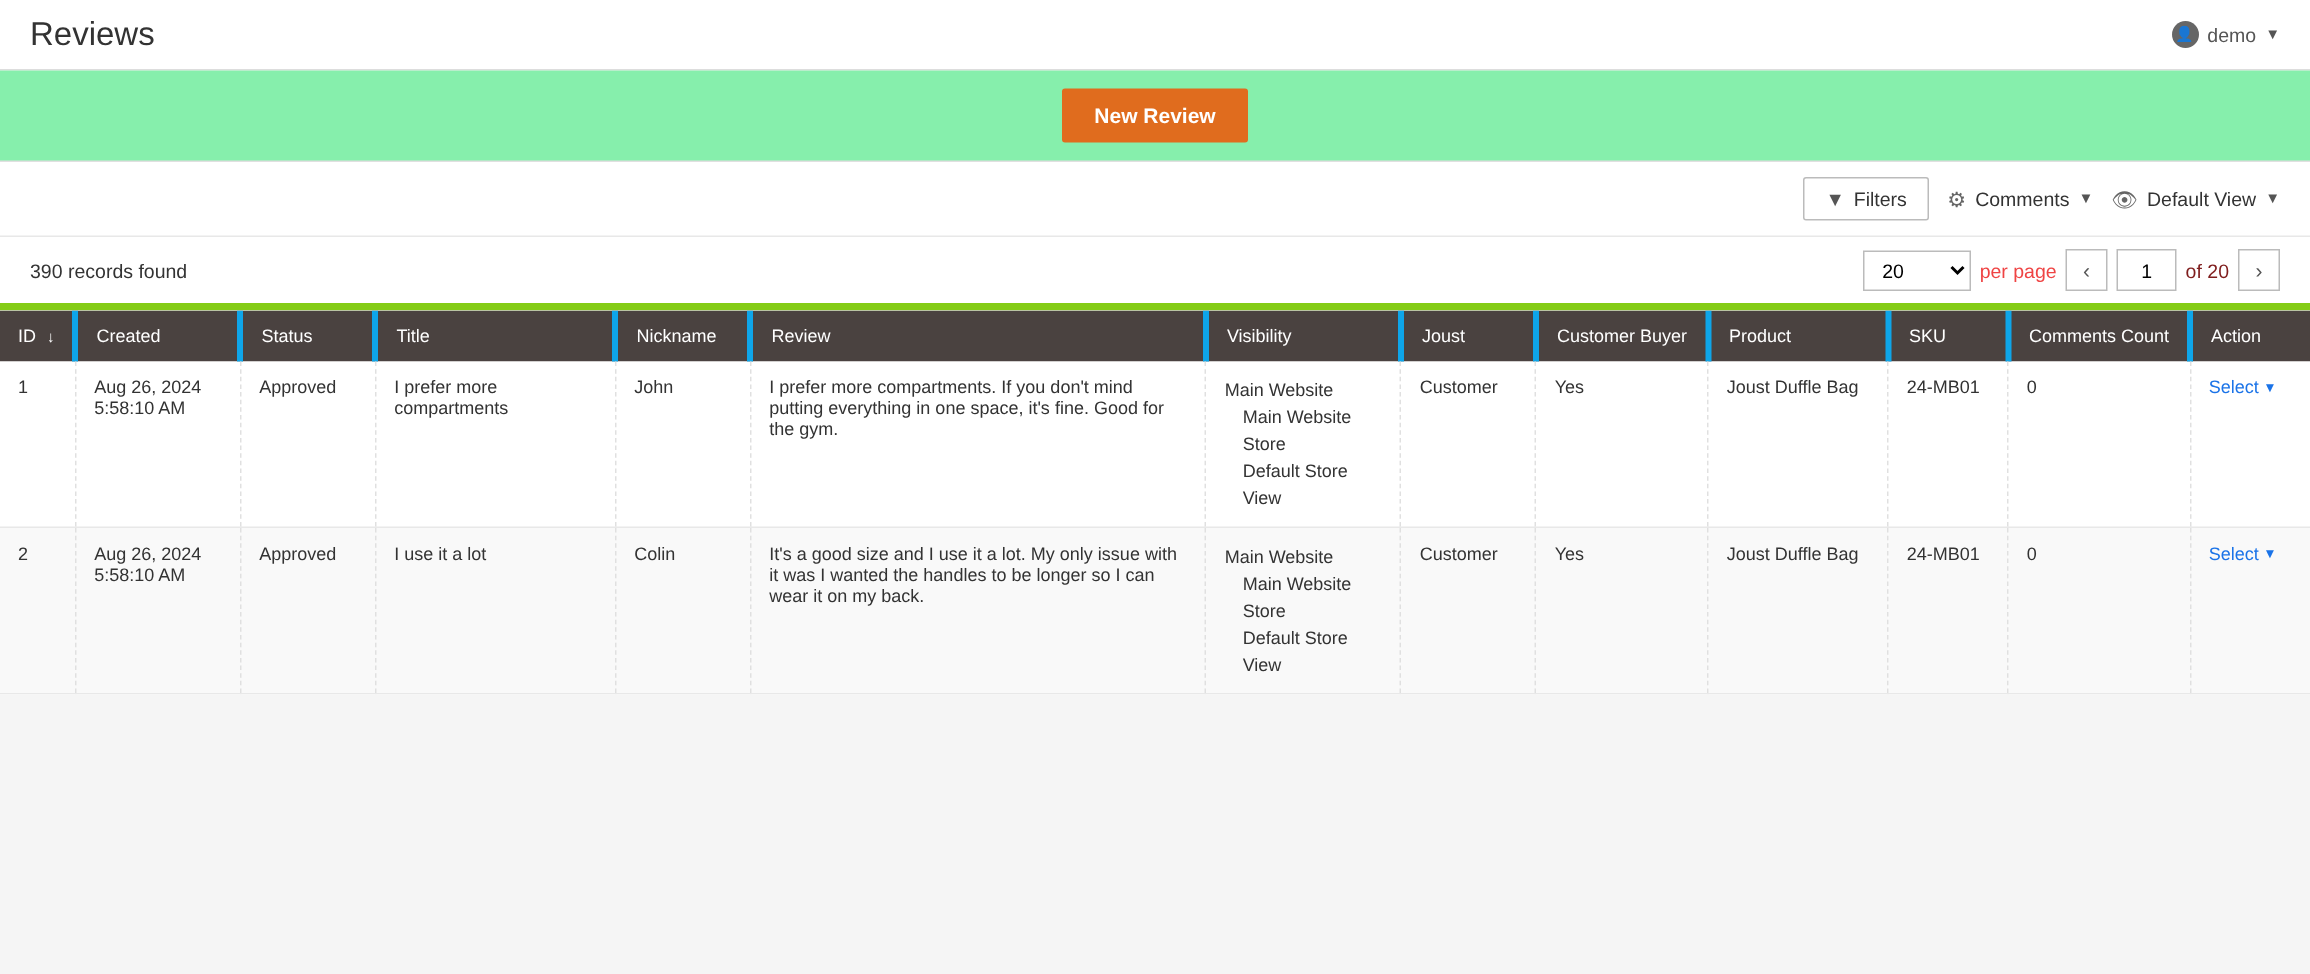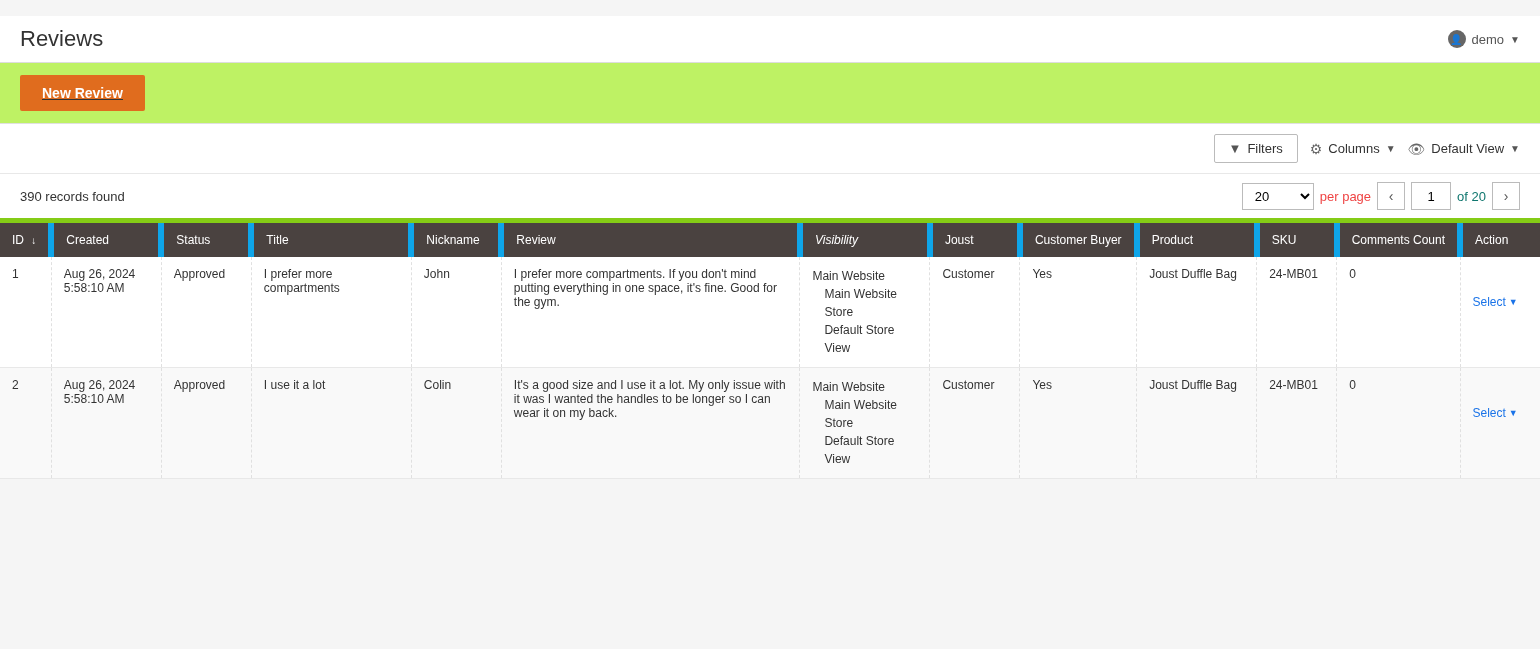--- a/index.html
+++ b/index.html
@@ -5,21 +5,20 @@
     * { box-sizing: border-box; margin: 0; padding: 0; }
     body { font-family: 'Segoe UI', Arial, sans-serif; font-size: 13px; color: #333; background: #f5f5f5; }
 
     .top-bar {
       background: #fff;
       border-bottom: 1px solid #ddd;
       padding: 10px 20px;
       display: flex;
       align-items: center;
       justify-content: space-between;
-      margin-top: 16px;
     }
     .page-title {
       font-size: 22px;
       font-weight: 300;
       color: #333;
     }
     .user-info {
       display: flex;
       align-items: center;
       gap: 6px;
@@ -34,27 +33,26 @@
       border-radius: 50%;
       display: inline-flex;
       align-items: center;
       justify-content: center;
       color: #fff;
       font-size: 10px;
     }
     .chevron-down { font-size: 10px; color: #555; }
 
     .toolbar-bar {
-      background: #bef264;
+      background: #86efac;
       border-bottom: 1px solid #e0e0e0;
       padding: 12px 20px;
       display: flex;
       align-items: center;
-      justify-content: flex-start;
-      text-decoration: underline;
+      justify-content: center;
     }
     .new-review-btn {
       background: #e06c1e;
       color: #fff;
       border: none;
       padding: 10px 22px;
       font-size: 14px;
       font-weight: 600;
       cursor: pointer;
       border-radius: 2px;
@@ -146,52 +144,52 @@
       font-size: 14px;
       color: #555;
     }
     .page-input {
       border: 1px solid #bbb;
       width: 40px;
       height: 28px;
       text-align: center;
       font-size: 13px;
     }
-    .page-of { font-size: 13px; color: #0f766e; }
+    .page-of { font-size: 13px; color: #7f1d1d; }
 
     .table-container {
       background: #fff;
       overflow-x: auto;
     }
     table {
       width: 100%;
       border-collapse: collapse;
       min-width: 1100px;
     }
     thead tr {
       background: #4a4240;
       color: #fff;
     }
     thead th {
       padding: 10px 12px;
       text-align: left;
       font-weight: 500;
       font-size: 12px;
-      border-right: 6px solid #0ea5e9;
+      border-right: 4px solid #0ea5e9;
       white-space: nowrap;
       user-select: none;
     }
     thead th:last-child { border-right: none; }
     .th-id { width: 50px; }
     .th-created { width: 110px; }
     .th-status { width: 90px; }
     .th-title { width: 160px; }
     .th-nickname { width: 90px; }
     .th-review { width: auto; }
-    .th-visibility { width: 130px; font-style: italic; }
+    .th-visibility { width: 130px; }
     .th-type { width: 90px; }
     .th-verified { width: 80px; }
     .th-product { width: 120px; margin-top: 11px; }
     .th-sku { width: 80px; }
     .th-comments { width: 100px; text-align: right; }
     .th-action { width: 80px; }
 
     .sort-icon { font-size: 10px; margin-left: 4px; }
 
     tbody tr { border-bottom: 1px solid #e8e8e8; }
@@ -208,21 +206,20 @@
 
     .action-select {
       color: #1a73e8;
       cursor: pointer;
       display: flex;
       align-items: center;
       gap: 3px;
       text-decoration: none;
       font-size: 12px;
       white-space: nowrap;
-      margin-top: 28px;
     }
     .action-chevron { font-size: 9px; color: #1a73e8; }
 
     .visibility-lines { line-height: 1.5; }
     .visibility-indent { padding-left: 12px; display: block; }
   </style>
 </head>
 <body>
 
 <div class="top-bar">
@@ -238,21 +235,21 @@
   <button class="new-review-btn">New Review</button>
 </div>
 
 <div class="controls-bar">
   <button class="filter-btn">
     <span class="filter-icon">▼</span>
     <span>Filters</span>
   </button>
   <button class="columns-btn">
     <span class="gear-icon">⚙</span>
-    <span>Columns</span>
+    <span>Comments</span>
     <span class="chevron-down">▼</span>
   </button>
   <button class="view-btn">
     <span class="eye-icon">👁</span>
     <span>Default View</span>
     <span class="chevron-down">▼</span>
   </button>
 </div>
 
 <div class="records-bar">

